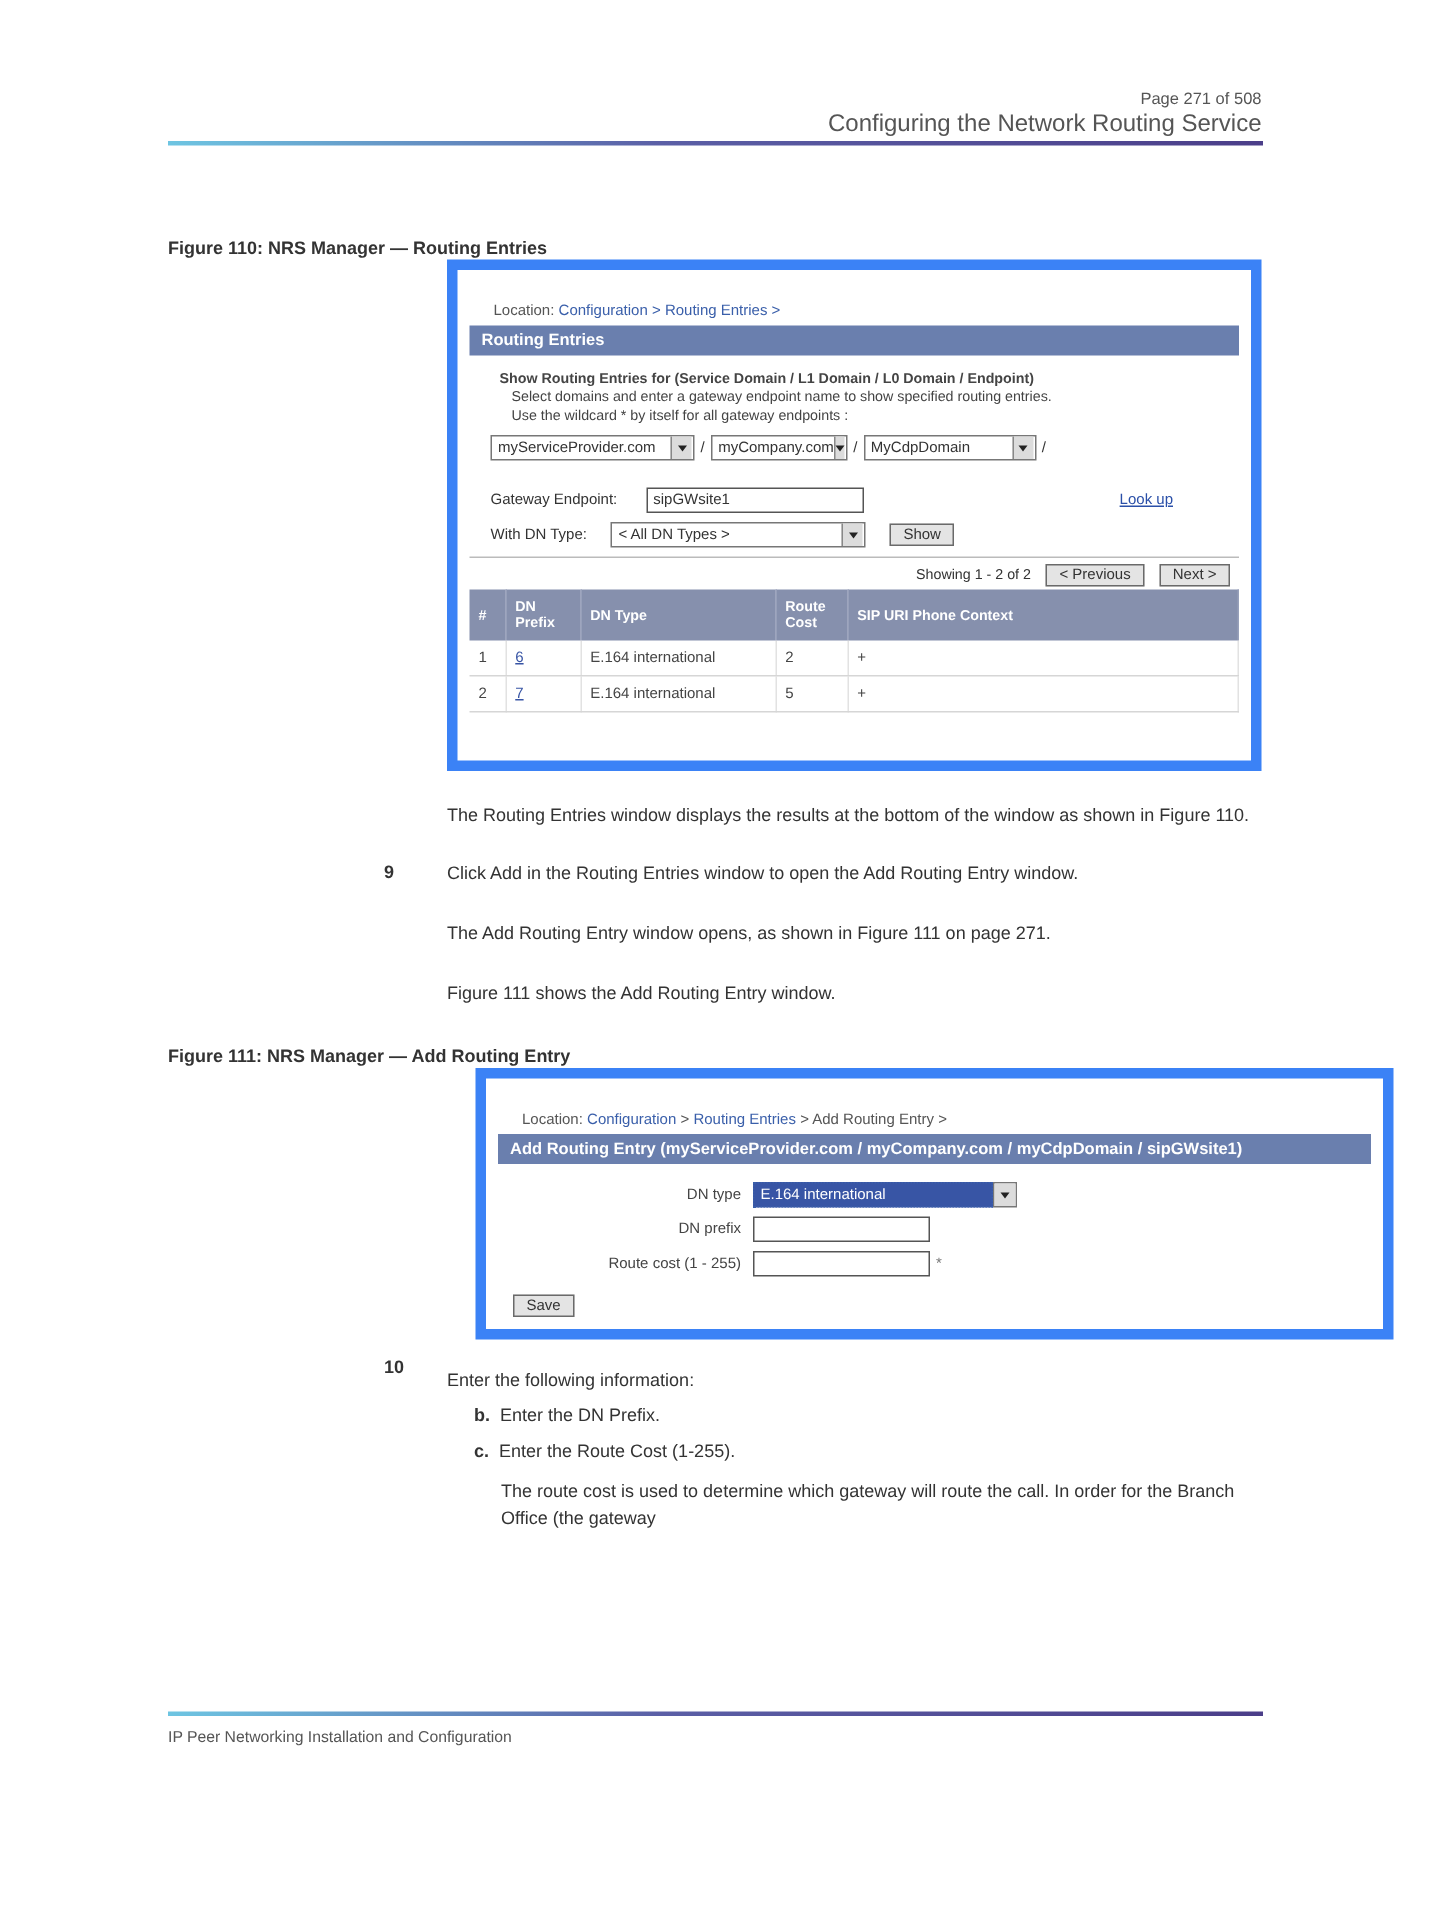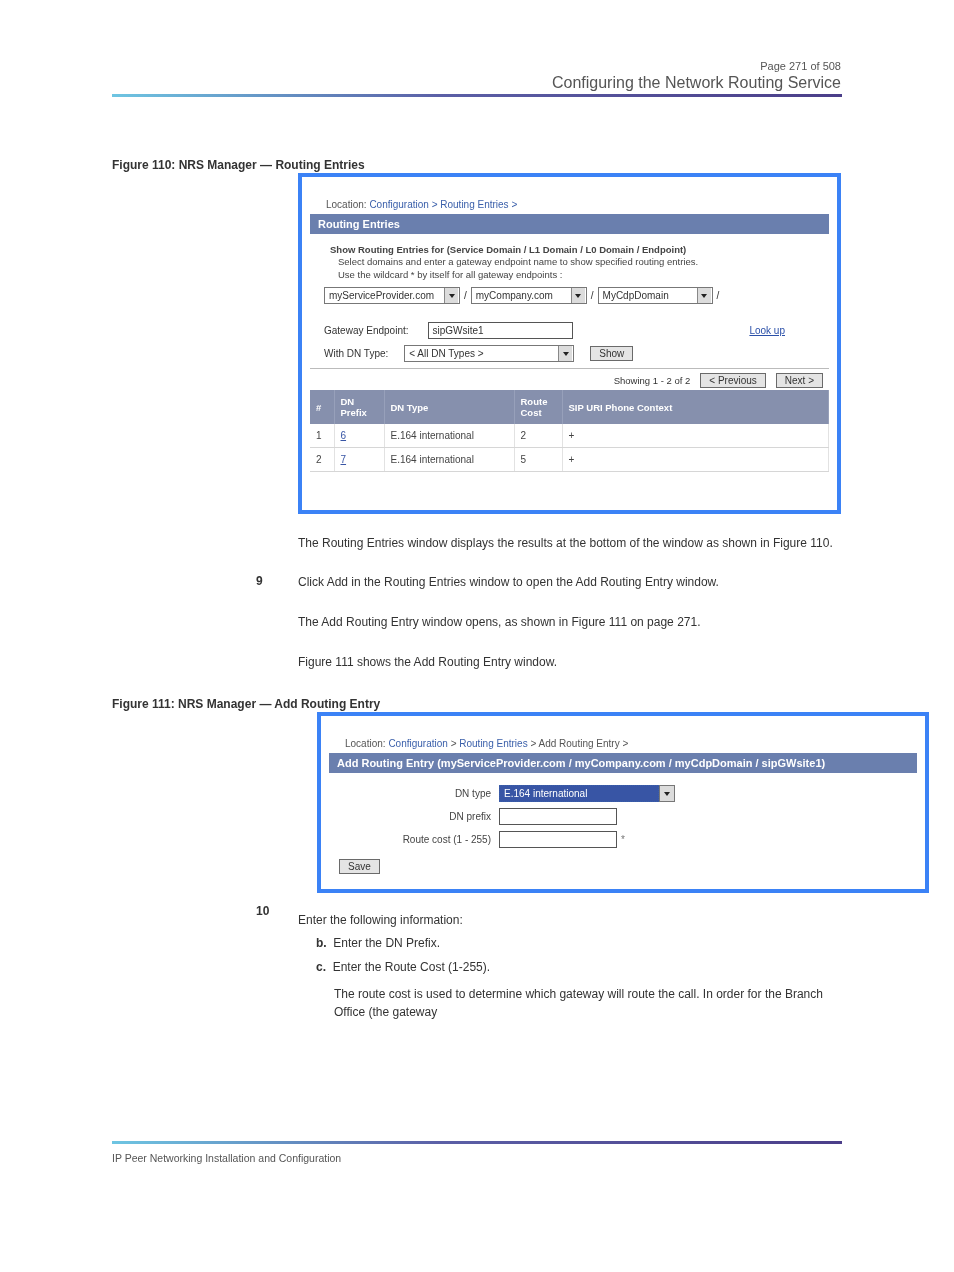--- a/index.html
+++ b/index.html
@@ -40,21 +40,21 @@
     left: 112px;
     font-size: 12px;
     font-weight: bold;
     color: #333;
   }
   .cap1 { top: 158px; }
   .cap2 { top: 697px; }
   .screenshot-frame {
     position: absolute;
     background: #ffffff;
-    border: 4px solid #3b82f6;
+    border: 7px solid #3b82f6;
     padding: 22px 0 16px 0;
   }
   .sf1 { left: 298px; top: 173px; width: 543px; height: 341px; }
   .sf2 { left: 317px; top: 712px; width: 612px; height: 181px; }
   .body-text {
     position: absolute;
     left: 298px;
     width: 543px;
     font-size: 12px;
     line-height: 1.45;
@@ -242,21 +242,21 @@
     <span class="sub">Select domains and enter a gateway endpoint name to show specified routing entries.</span>
     <span class="sub">Use the wildcard * by itself for all gateway endpoints :</span>
   </div>
 
   <div class="sel-row">
     <span class="fake-select" style="width:136px">
       <span>myServiceProvider.com</span>
         <span class="arrow"></span>
     </span>
     <span>/</span>
-    <span class="fake-select" style="width:116px">
+    <span class="fake-select" style="width:91px">
       <span>myCompany.com</span>
         <span class="arrow"></span>
     </span>
     <span>/</span>
     <span class="fake-select" style="width:115px">
       <span>MyCdpDomain</span>
         <span class="arrow"></span>
     </span>
     <span>/</span>
   </div>

